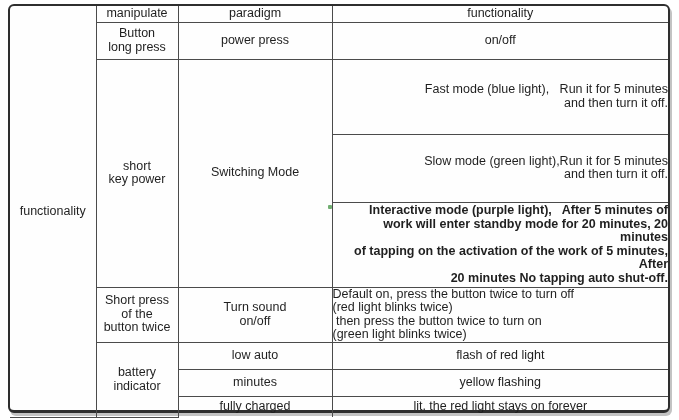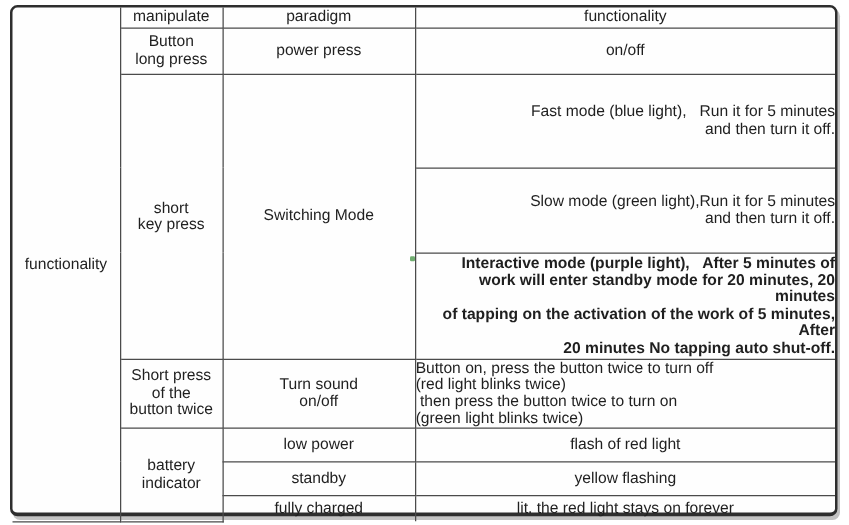--- a/index.html
+++ b/index.html
@@ -112,54 +112,54 @@
         <td class="hdr">functionality</td>
       </tr>
       <tr class="r-power">
         <td class="c">Button
 long press</td>
         <td class="c">power press</td>
         <td class="c">on/off</td>
       </tr>
       <tr class="r-fast">
         <td class="c" rowspan="3">short
-key press</td>
+key power</td>
         <td class="c" rowspan="3">Switching Mode</td>
         <td class="mode mode-fast">Fast mode (blue light),   Run it for 5 minutes
 and then turn it off.</td>
       </tr>
       <tr class="r-slow">
         <td class="mode mode-slow">Slow mode (green light),Run it for 5 minutes
 and then turn it off.</td>
       </tr>
       <tr class="r-inter">
         <td class="mode mode-inter">Interactive mode (purple light),   After 5 minutes of
 work will enter standby mode for 20 minutes, 20 minutes
 of tapping on the activation of the work of 5 minutes,   After
 20 minutes No tapping auto shut-off.</td>
       </tr>
       <tr class="r-sound">
         <td class="c">Short press
 of the
 button twice</td>
         <td class="c">Turn sound
 on/off</td>
-        <td class="sound-cl">Button on, press the button twice to turn off
+        <td class="sound-cl">Default on, press the button twice to turn off
 (red light blinks twice)
  then press the button twice to turn on
 (green light blinks twice)</td>
       </tr>
       <tr class="r-bat1">
         <td class="c" rowspan="3">battery
 indicator</td>
-        <td class="c">low power</td>
+        <td class="c">low auto</td>
         <td class="c">flash of red light</td>
       </tr>
       <tr class="r-bat2">
-        <td class="c">standby</td>
+        <td class="c">minutes</td>
         <td class="c">yellow flashing</td>
       </tr>
       <tr class="r-bat3">
         <td class="c">fully charged</td>
         <td class="c">lit. the red light stays on forever</td>
       </tr>
     </tbody>
       </table>
     <div class="green-dot"></div>
   </div>

